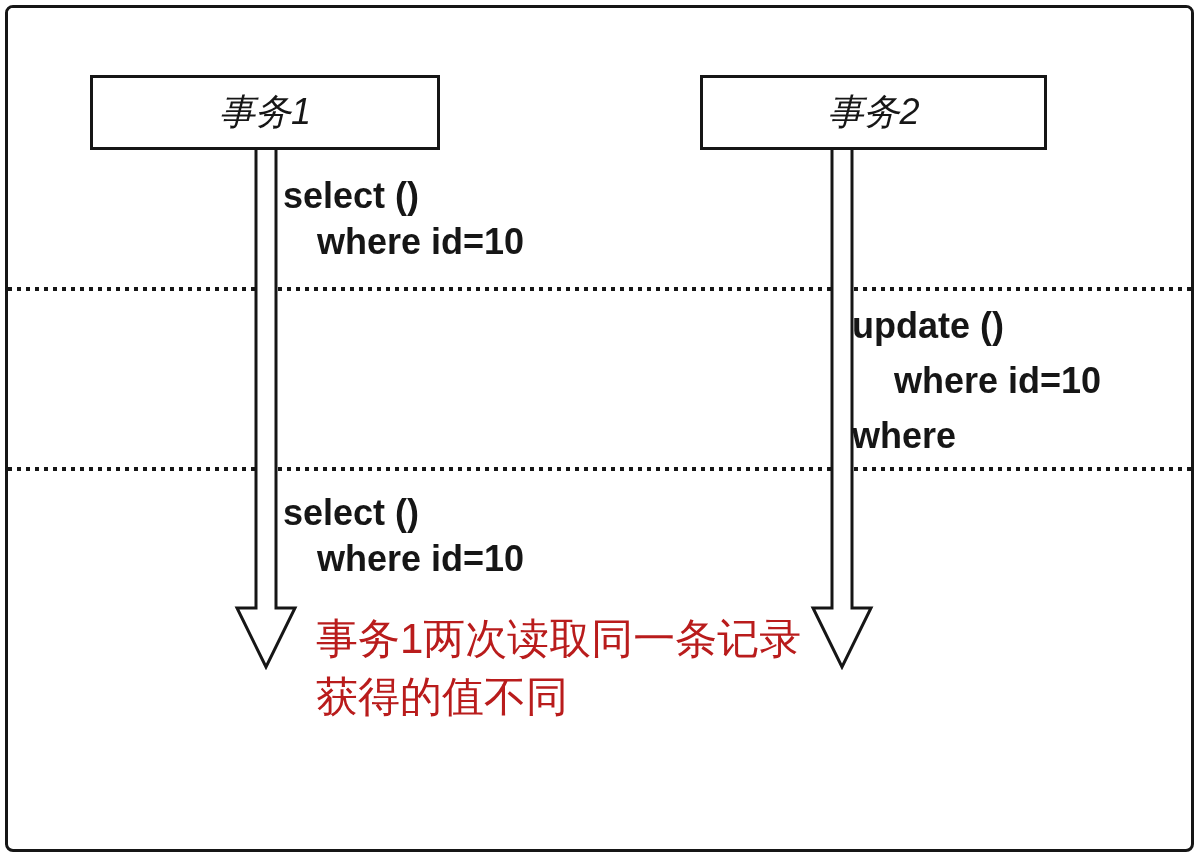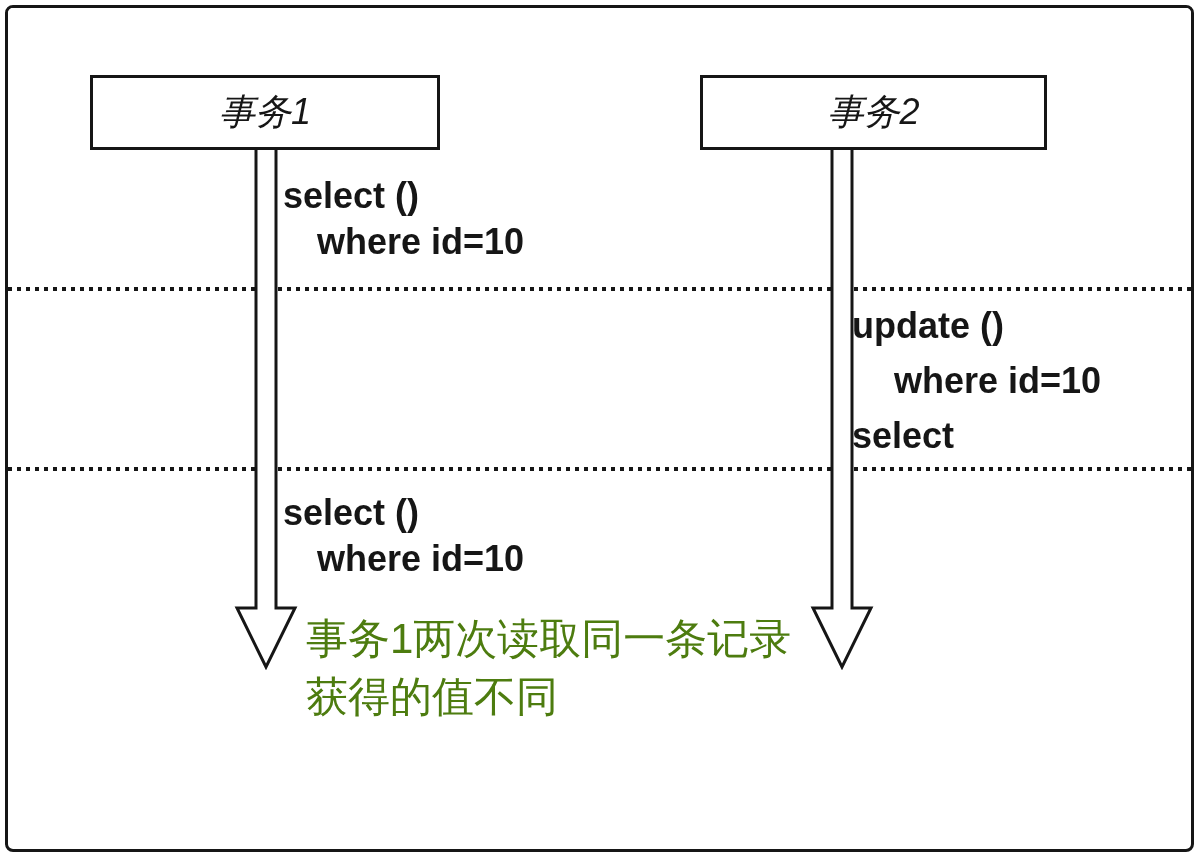--- a/index.html
+++ b/index.html
@@ -40,22 +40,22 @@
   .a2 { left:802px; top:140px; }
 
   .sql { position:absolute; font-size:36px; line-height:46px; z-index:4; white-space:nowrap;font-weight:bold; }
   .sql .indent { padding-left:34px; }
   .s1  { left:275px; top:165px; }
   .upd { left:811px; top:290px; line-height:55px;margin-left:33px; }
   .upd .indent { padding-left:42px; }
   .s2  { left:275px; top:482px; }
 
   .annotation {
-    position:absolute; left:298px; top:602px; z-index:4;
-    font-size:42px; line-height:58px; color:#4d7c0f; white-space:nowrap;
+    position:absolute; left:308px; top:602px; z-index:4;
+    font-size:42px; line-height:58px; color:#b91c1c; white-space:nowrap;
   }
 </style>
 </head>
 <body>
 
 <div class="frame">
 
 
   <div class="canvas">
 
@@ -79,21 +79,21 @@
     </div>
 
     <div class="sql s1">
       <div>select ()</div>
       <div class="indent">where id=10</div>
     </div>
 
     <div class="sql upd">
       <div>update ()</div>
       <div class="indent">where id=10</div>
-      <div>select</div>
+      <div>where</div>
     </div>
 
     <div class="sql s2">
       <div>select ()</div>
       <div class="indent">where id=10</div>
     </div>
 
     <div class="annotation">
       <div>事务1两次读取同一条记录</div>
       <div>获得的值不同</div>

